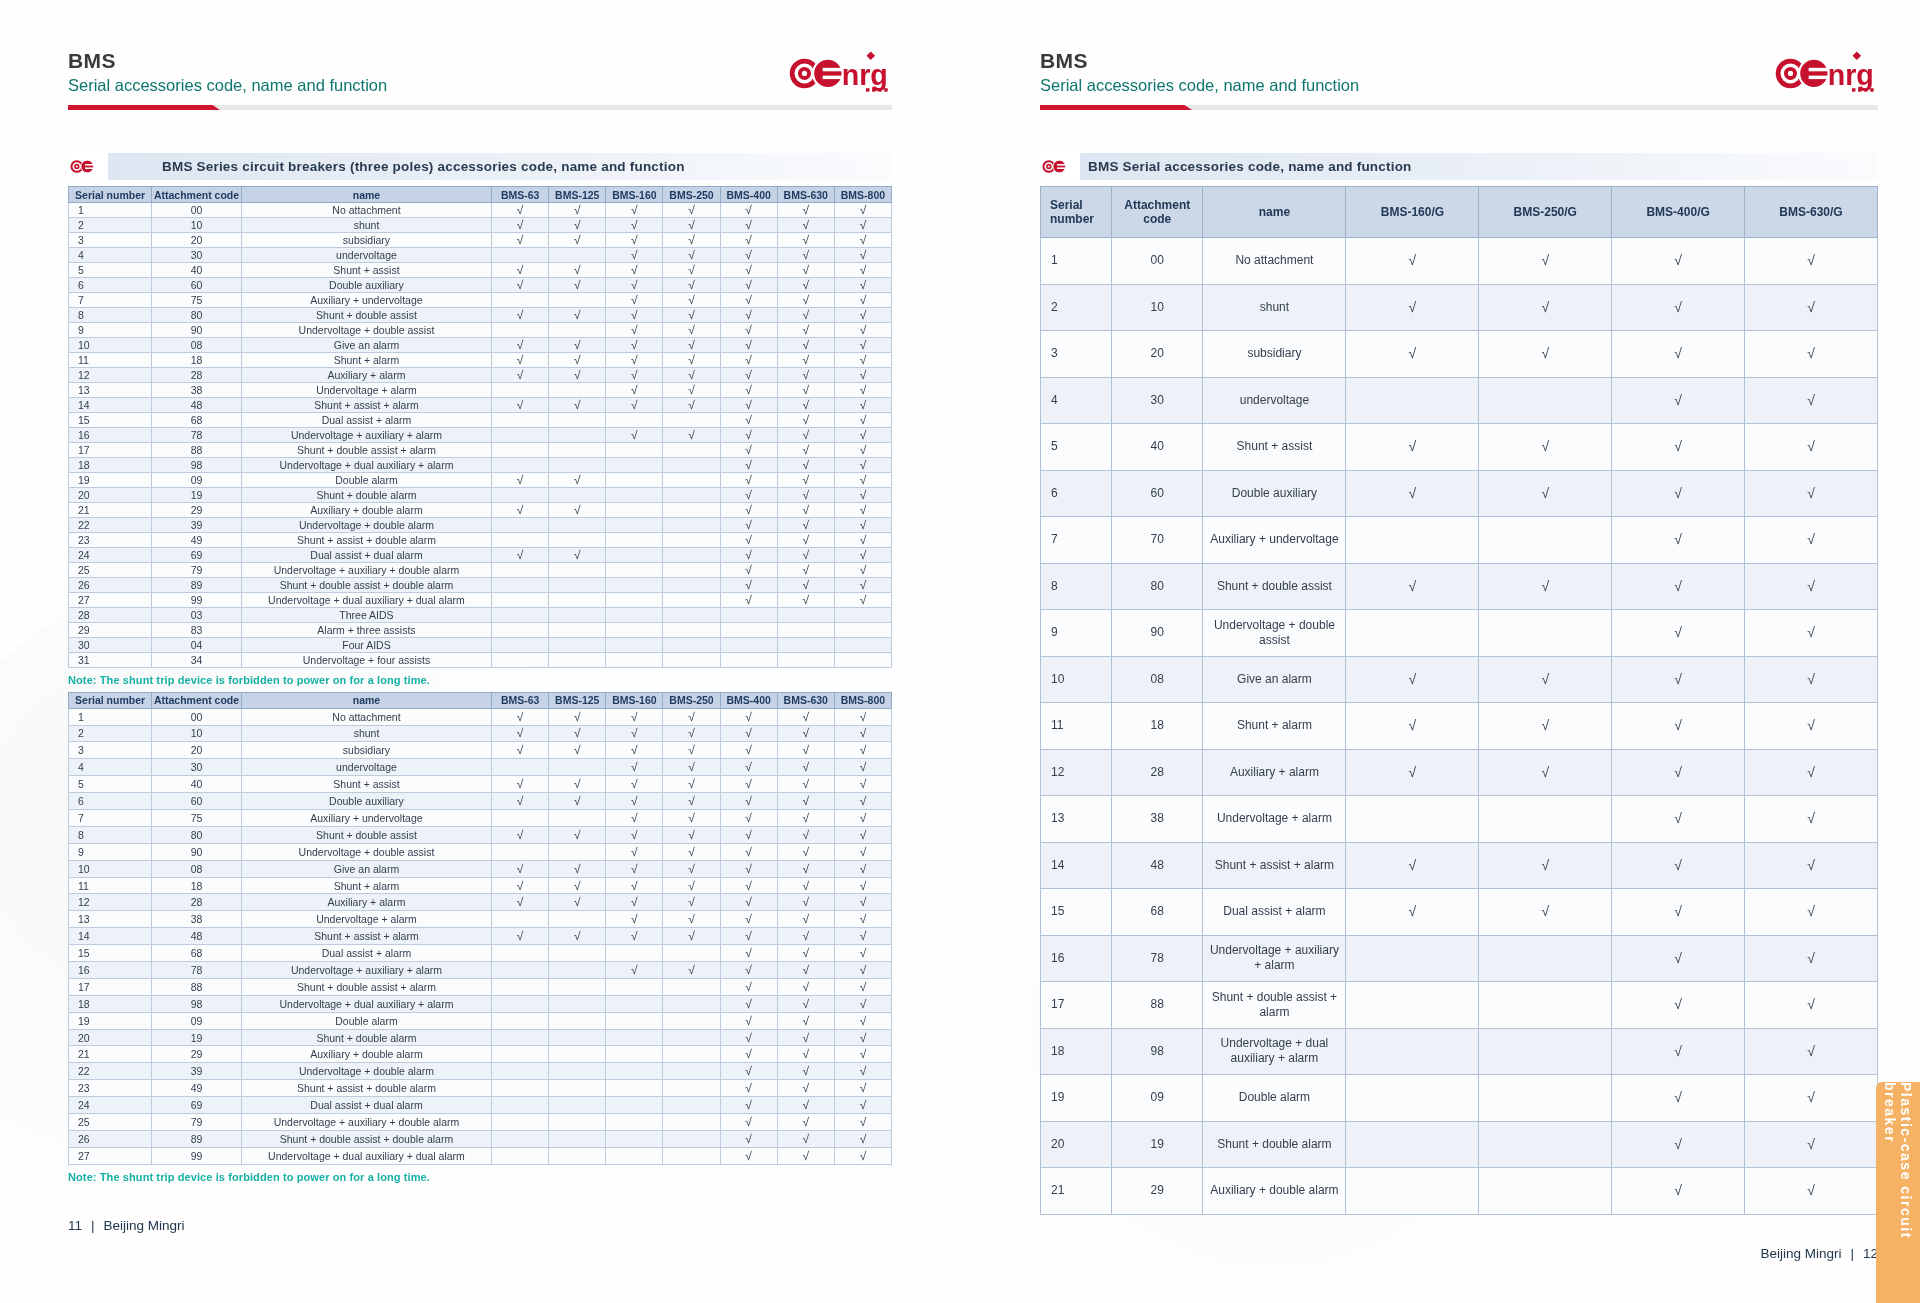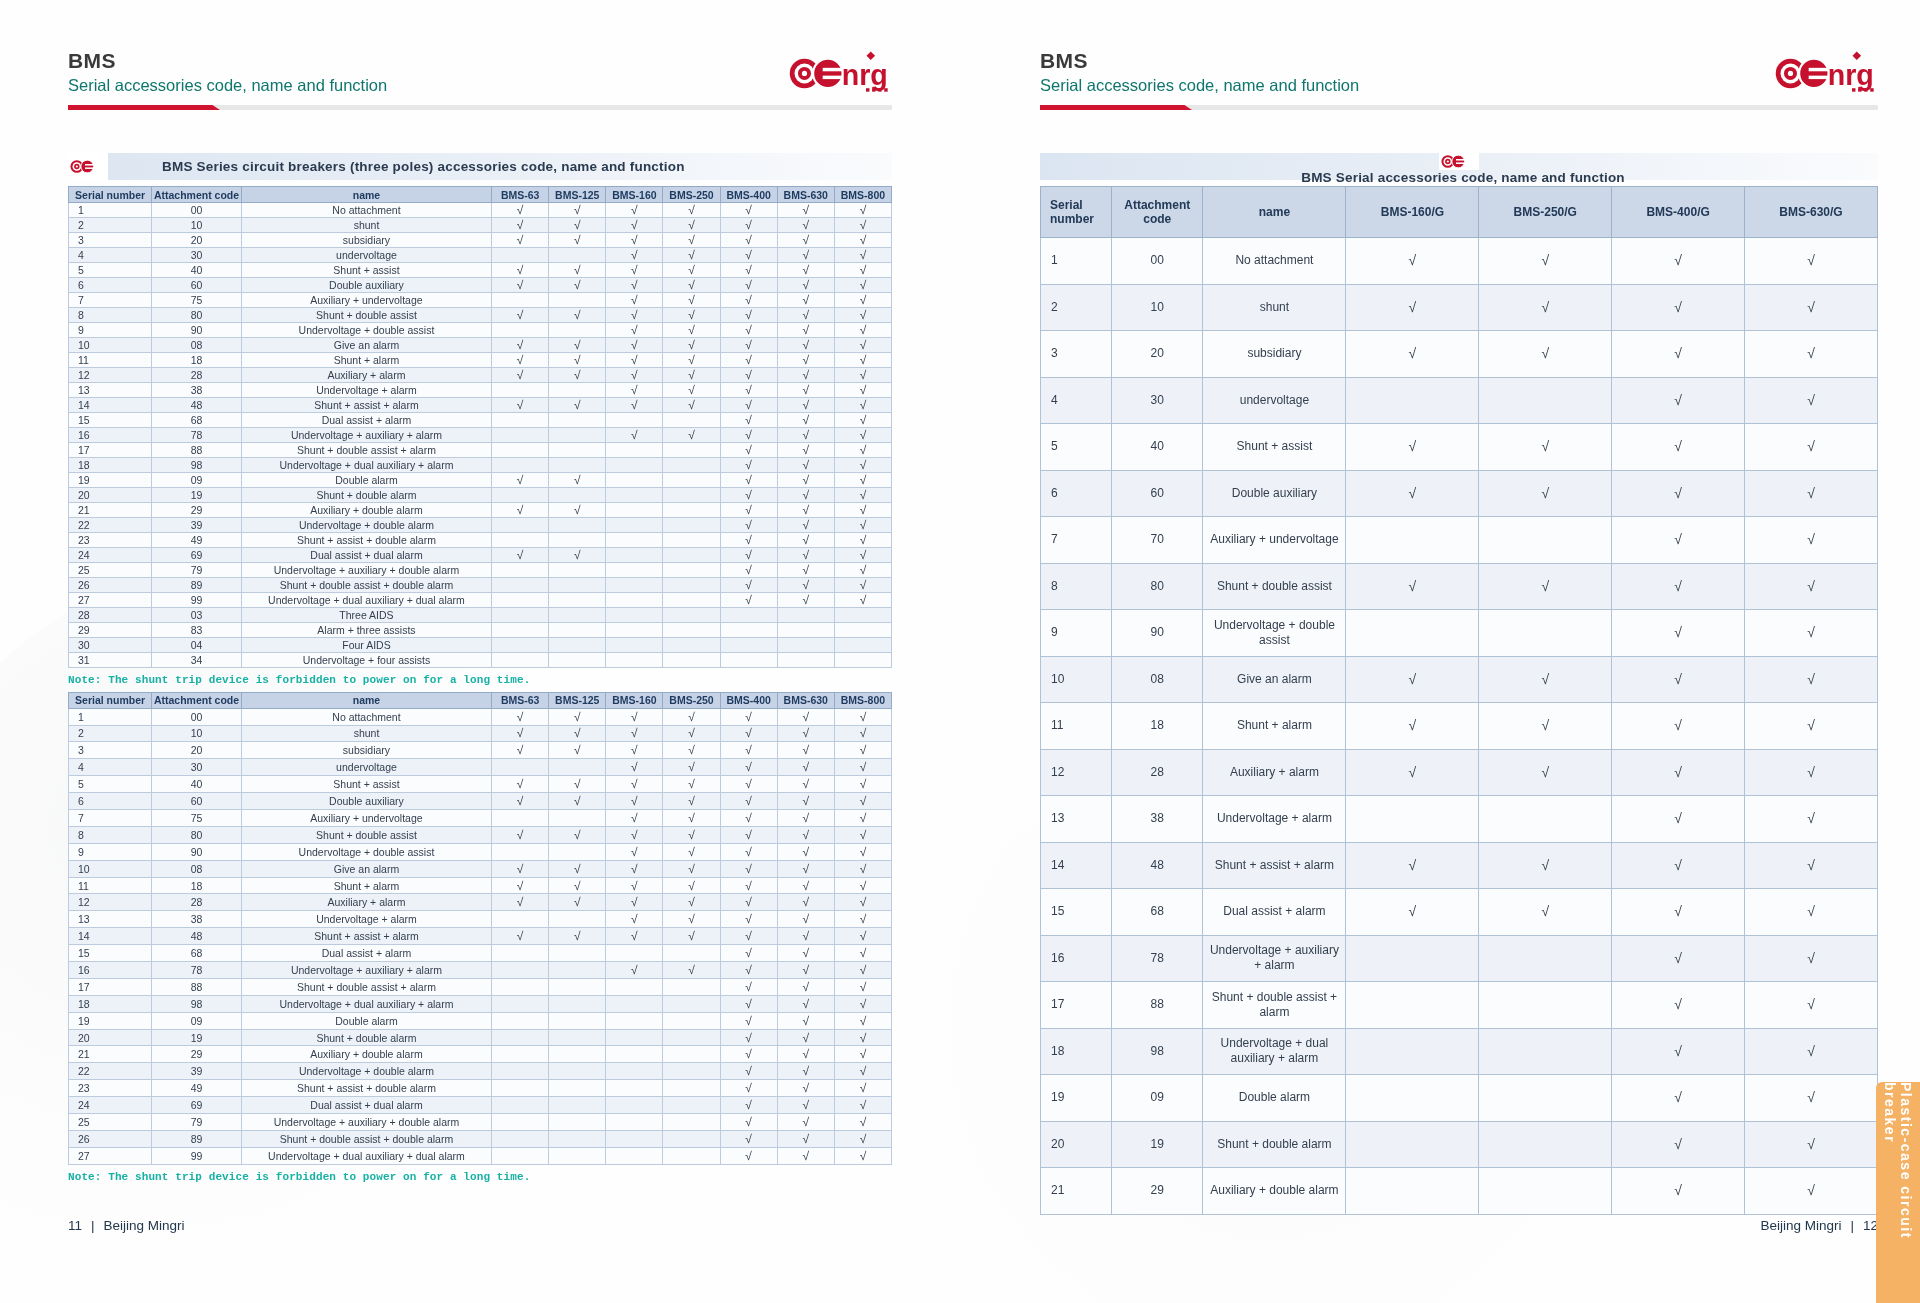--- a/index.html
+++ b/index.html
@@ -38,38 +38,38 @@
   .tbl-compact td{border:1px solid #bccbdd;text-align:center;color:#333f4e;padding:0 2px;white-space:nowrap;}
   .tbl-compact tbody tr:nth-child(odd) td{background:#fbfcfe;}
   .tbl-compact tbody tr:nth-child(even) td{background:#edf1f8;}
   .tbl-compact td.cell-sn{text-align:left;padding-left:9px;}
   .tbl-compact td.check{font-size:12px;color:#39434f;}
   .tbl-three td{height:13.9px;}
   .tbl-quad td{height:15.9px;}
   .tbl-compact col.c1{width:10.1%}.tbl-compact col.c2{width:10.9%}
   .tbl-compact col.c3{width:30.4%}.tbl-compact col.c4{width:6.94%}
 
-  .note{color:#16b1a5;font-size:11px;font-weight:bold;margin-top:6px;letter-spacing:.1px;font-family:Liberation Mono, monospace;}
+  .note{color:#16b1a5;font-size:11px;font-weight:bold;margin-top:6px;letter-spacing:.1px;}
 
   
   .tbl-big{font-size:12px;margin-top:6px;}
   .tbl-big th{background:#ccd7e7;color:#223a57;border:1px solid #9db3cb;font-weight:bold;height:46px;padding:2px 5px;}
   .tbl-big th.h-sn{text-align:left;padding-left:9px;}
   .tbl-big td{border:1px solid #b0c3d6;text-align:center;color:#333f4e;height:45.5px;padding:0 6px;white-space:normal;line-height:1.25;}
   .tbl-big tbody tr:nth-child(odd) td{background:#fbfcfe;}
   .tbl-big tbody tr:nth-child(even) td{background:#eef2f8;}
   .tbl-big td.cell-sn{text-align:left;padding-left:10px;}
   .tbl-big td.check{font-size:14px;color:#39434f;}
   .tbl-big col.b1{width:8.5%}.tbl-big col.b2{width:10.9%}
   .tbl-big col.b3{width:17.1%}.tbl-big col.b4{width:15.875%}
 
   .footer{position:absolute;top:1218px;font-size:13.5px;color:#22374d;}
   .footer .sep{margin:0 9px;color:#22374d;}
   .footer-left{left:68px;}
-  .footer-right{left:1040px;width:838px;text-align:right;}
+  .footer-right{left:1040px;width:838px;text-align:right;margin-top:28px;}
 
   .side-tab{position:absolute;right:0;top:1082px;width:44px;height:221px;background:#f5b164;
     border-radius:6px 0 0 0;display:flex;align-items:center;justify-content:center;}
   .side-tab span{writing-mode:vertical-rl;color:#ffffff;font-weight:bold;font-size:14px;letter-spacing:1.5px;}
 </style>
 </head>
 <body>
 
 <div class="canvas">
   <div class="wm wm1"></div>
@@ -879,21 +879,21 @@
         <rect x="90" y="47" width="4" height="4" fill="#c5112e"></rect>
           <rect x="97" y="47" width="4" height="4" fill="#c5112e"></rect>
         <rect x="104" y="47" width="4" height="4" fill="#c5112e"></rect>
           <rect x="111" y="47" width="4" height="4" fill="#c5112e"></rect>
       </svg>
       <div class="hdr-rule">
           <div class="red"></div>
         </div>
     </div>
 
-    <div class="section-band" style="margin-top:43px;flex-direction:column;">
+    <div class="section-band" style="margin-top:43px;">
       <div class="section-mark">
         <svg width="30" height="17" viewBox="0 0 66 36">
           <circle cx="15" cy="18" r="14" fill="#c5112e"></circle>
             <circle cx="15" cy="18" r="9.5" fill="#fff"></circle>
           <circle cx="15" cy="18" r="6" fill="#c5112e"></circle>
             <circle cx="15" cy="18" r="2.4" fill="#fff"></circle>
           <circle cx="38" cy="18" r="14" fill="#c5112e" stroke="#fff" stroke-width="2"></circle>
           <rect x="33" y="12.5" width="21" height="3.4" fill="#fff"></rect>
             <rect x="33" y="20" width="21" height="3.4" fill="#fff"></rect>
         </svg>

